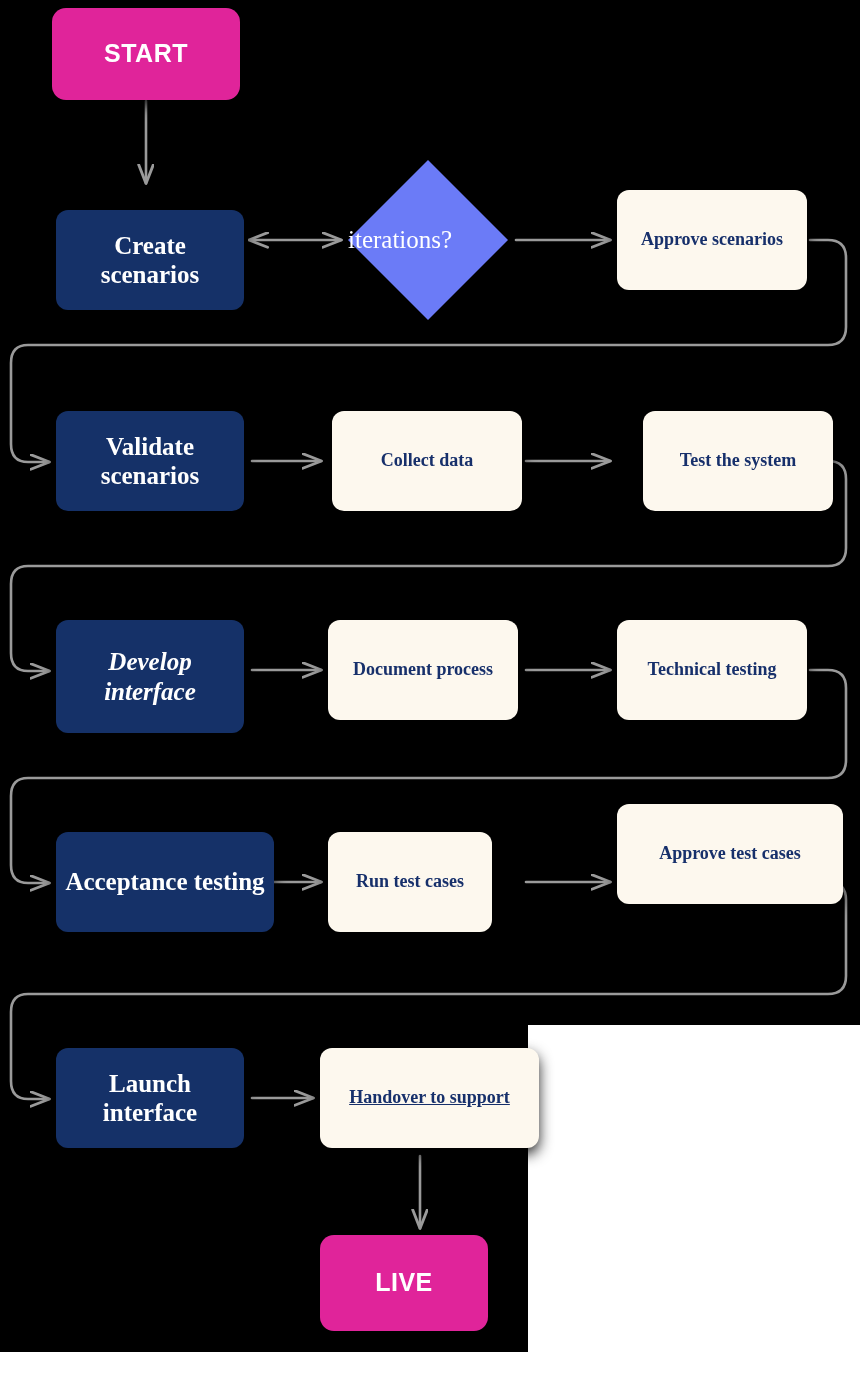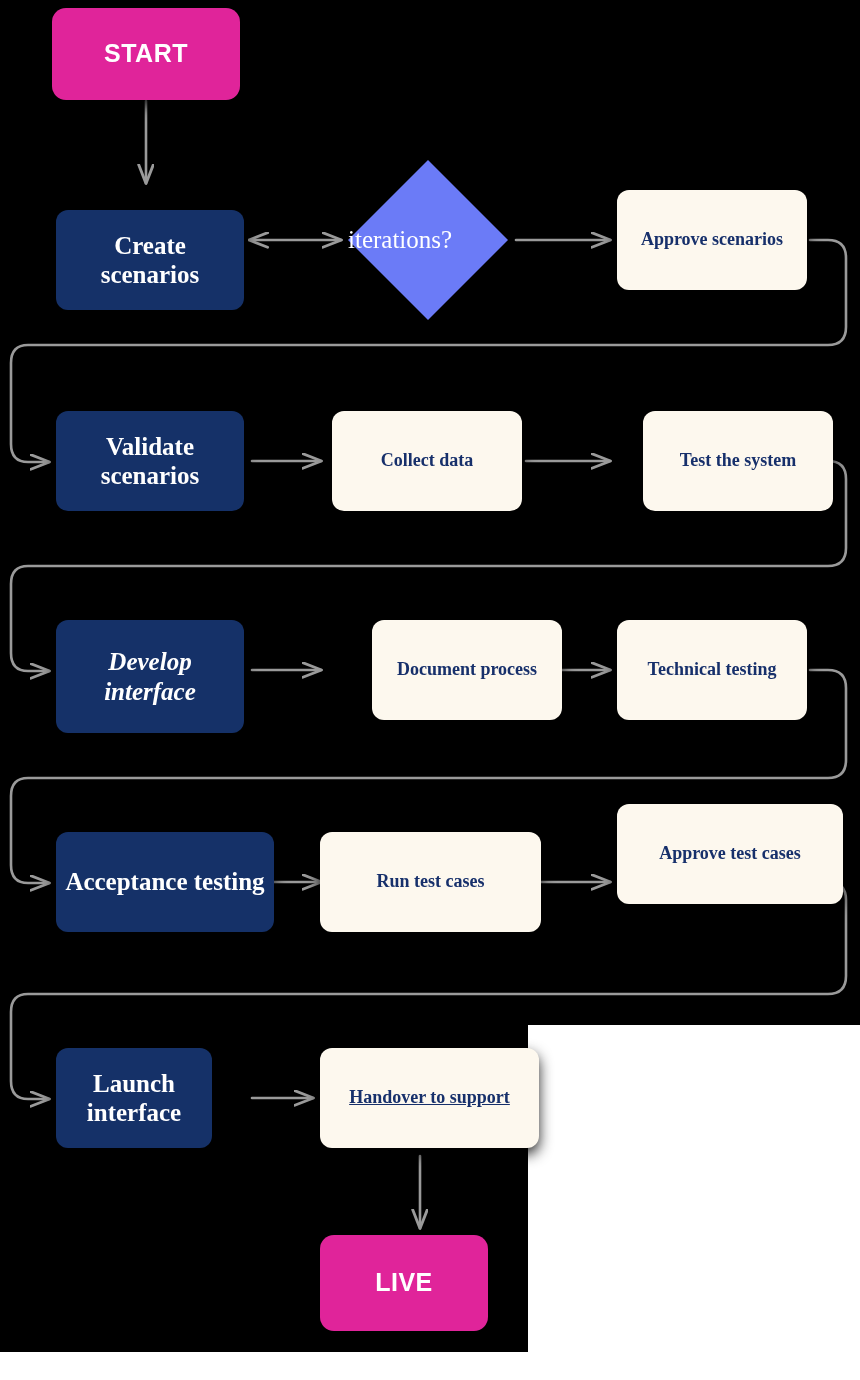--- a/index.html
+++ b/index.html
@@ -170,41 +170,41 @@
   </div>
 
   <div class="node secondary" id="n-test-system" style="left:643px;top:411px;width:190px;height:100px;">
     <span>Test the system</span>
   </div>
 
   <div class="node primary" id="n-develop" style="left:56px;top:620px;width:188px;height:113px;font-style:italic;">
     <span>Develop interface</span>
   </div>
 
-  <div class="node secondary" id="n-document" style="left:328px;top:620px;width:190px;height:100px;margin-left:44px;">
+  <div class="node secondary" id="n-document" style="left:328px;top:620px;width:190px;height:100px;">
     <span>Document process</span>
   </div>
 
   <div class="node secondary" id="n-tech-testing" style="left:617px;top:620px;width:190px;height:100px;">
     <span>Technical testing</span>
   </div>
 
   <div class="node primary" id="n-acceptance" style="left:56px;top:832px;width:218px;height:100px;">
     <span>Acceptance testing</span>
   </div>
 
-  <div class="node secondary" id="n-run-tests" style="left:320px;top:832px;width:221px;height:100px;">
+  <div class="node secondary" id="n-run-tests" style="left:328px;top:832px;width:164px;height:100px;">
     <span>Run test cases</span>
   </div>
 
   <div class="node secondary" id="n-approve-tests" style="left:617px;top:804px;width:226px;height:100px;text-align:center;">
     <span>Approve test cases</span>
   </div>
 
-  <div class="node primary" id="n-launch" style="left:56px;top:1048px;width:156px;height:100px;">
+  <div class="node primary" id="n-launch" style="left:56px;top:1048px;width:188px;height:100px;">
     <span>Launch interface</span>
   </div>
 
   <div class="node secondary" id="n-handover" style="left:320px;top:1048px;width:219px;height:100px;text-decoration:underline;">
     <span>Handover to support</span>
   </div>
 
   <div class="node terminator" id="n-live" style="left:320px;top:1235px;width:168px;height:96px;">
     <span>LIVE</span>
   </div>

